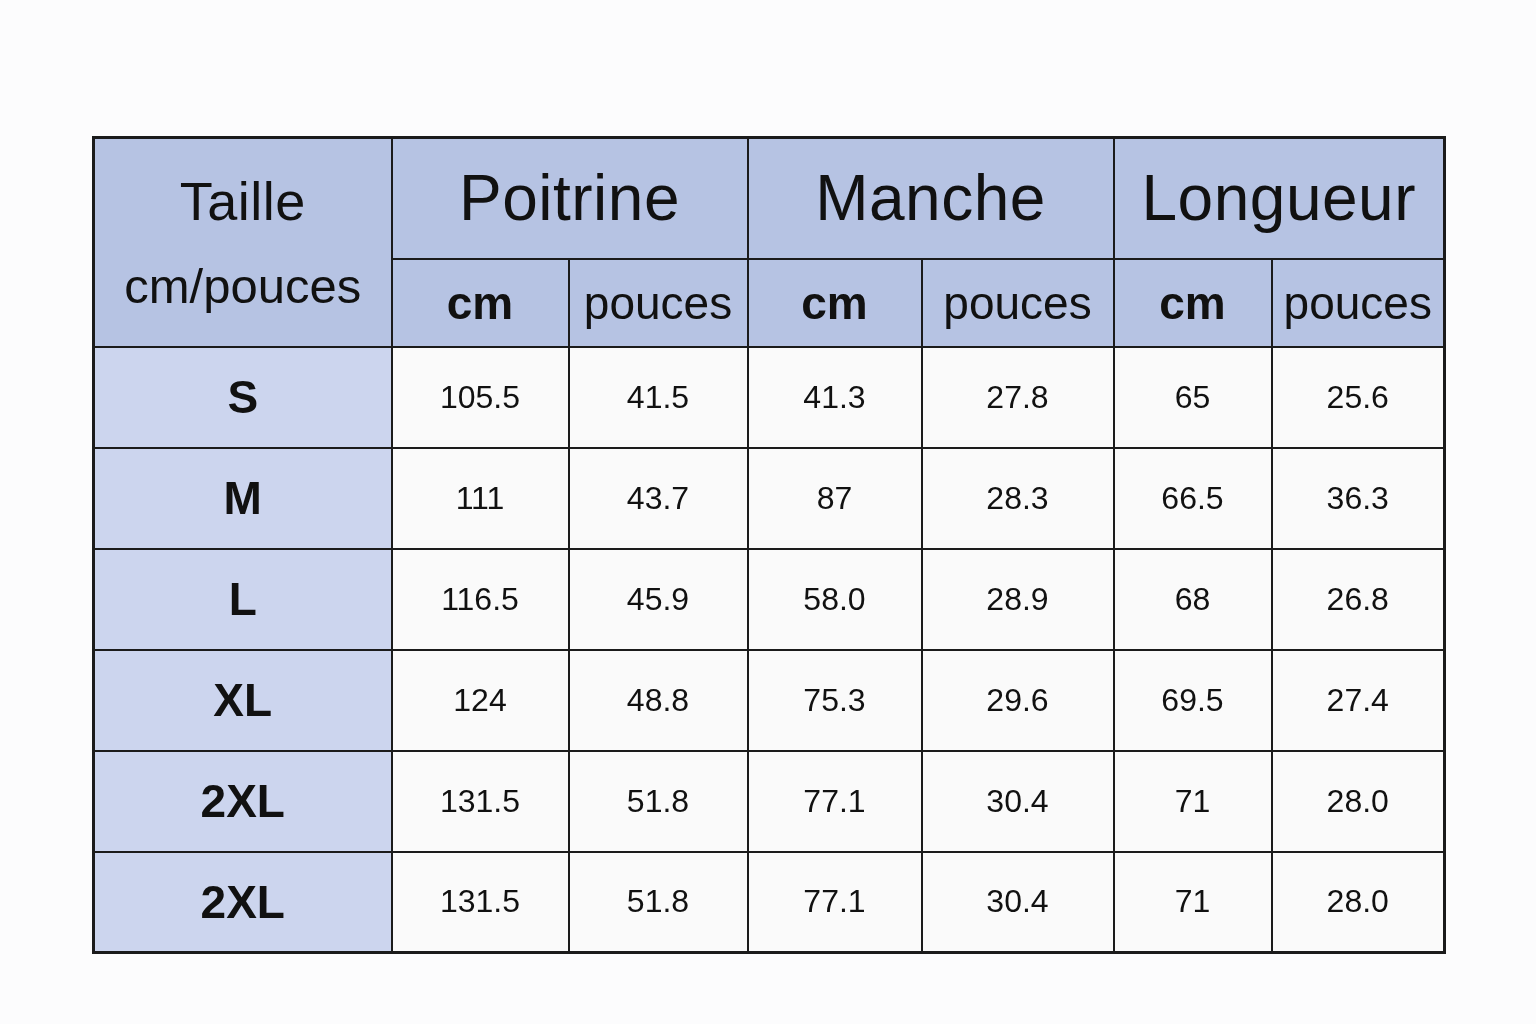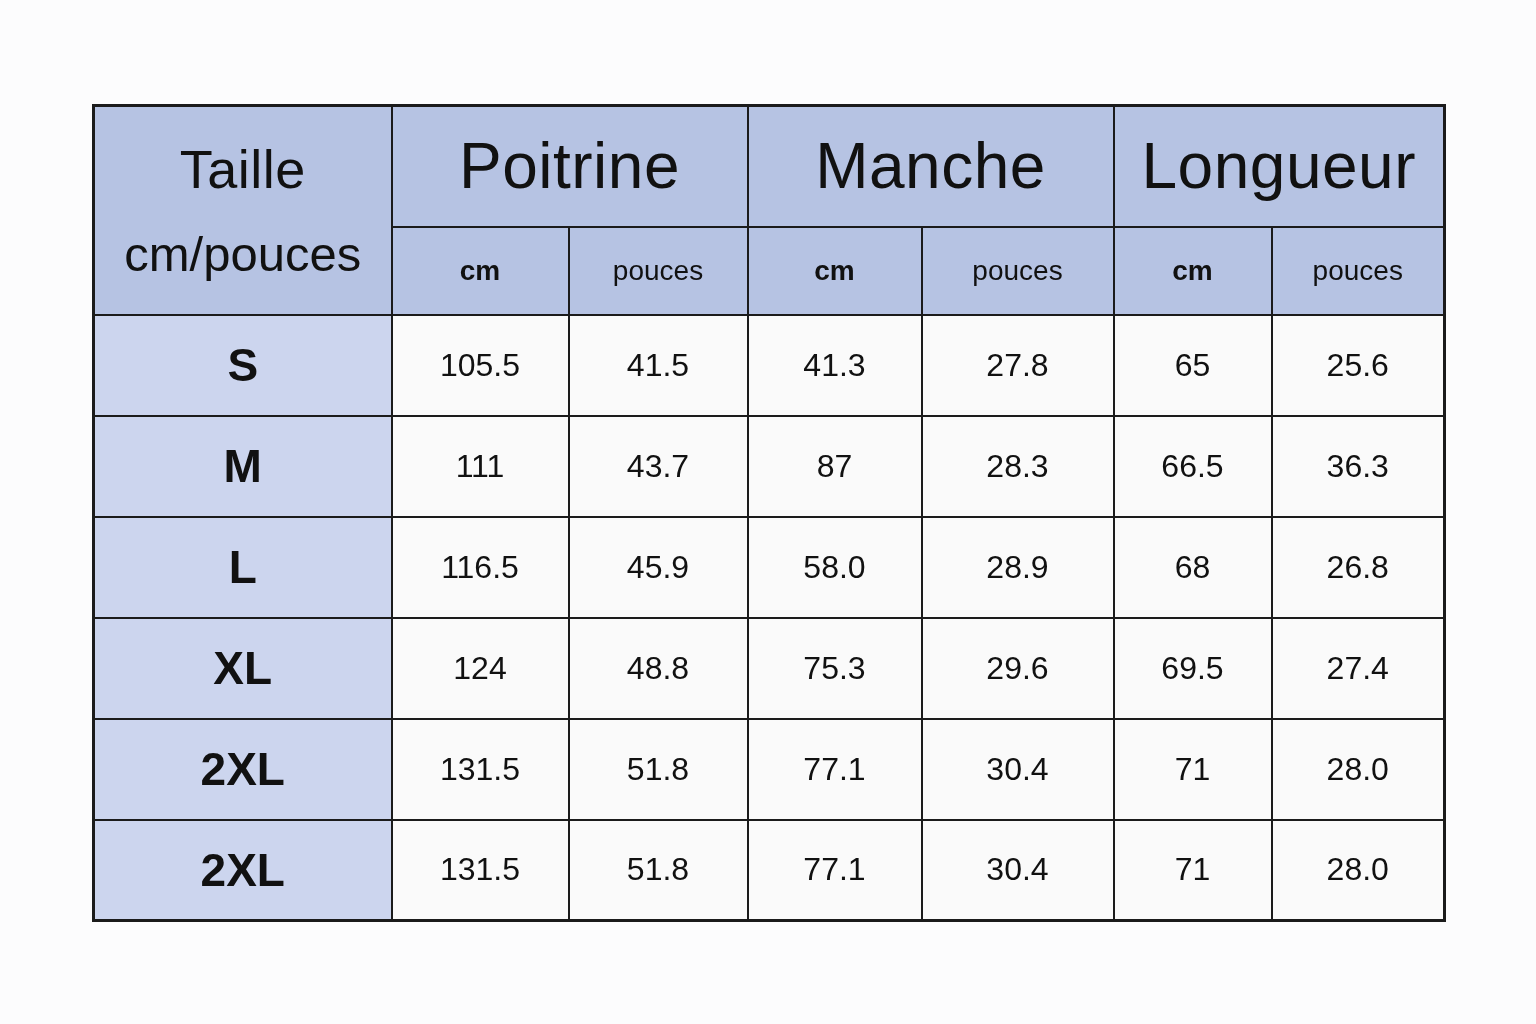--- a/index.html
+++ b/index.html
@@ -30,20 +30,21 @@
   table.size-chart th,
   table.size-chart td {
     border: 2px solid #1b1b1b;
     text-align: center;
     vertical-align: middle;
     padding: 0;
   }
 
   table.size-chart {
     border: 3px solid #1b1b1b;
+    margin-top: 32px;
   }
 
   
   .hdr {
     background: #b6c3e3;
   }
   .size-col {
     background: #ccd5ee;
   }
   td.val {
@@ -80,21 +81,21 @@
     font-size: 64px;
     font-weight: 500;
     letter-spacing: 0.5px;
   }
 
   
   tr.unit-row {
     height: 88px;
   }
   th.unit {
-    font-size: 28px;
+    font-size: 46px;
     font-weight: 400;
   }
   th.unit.cm {
     font-weight: 700;
   }
 
   
   tr.data-row {
     height: 101px;
   }

